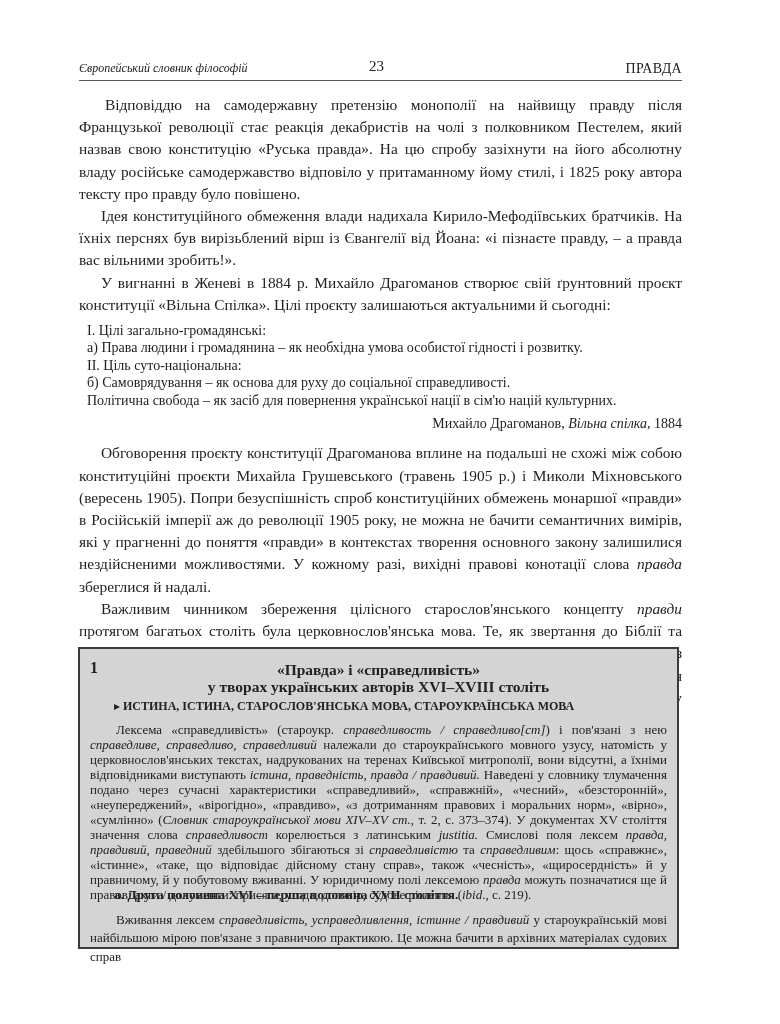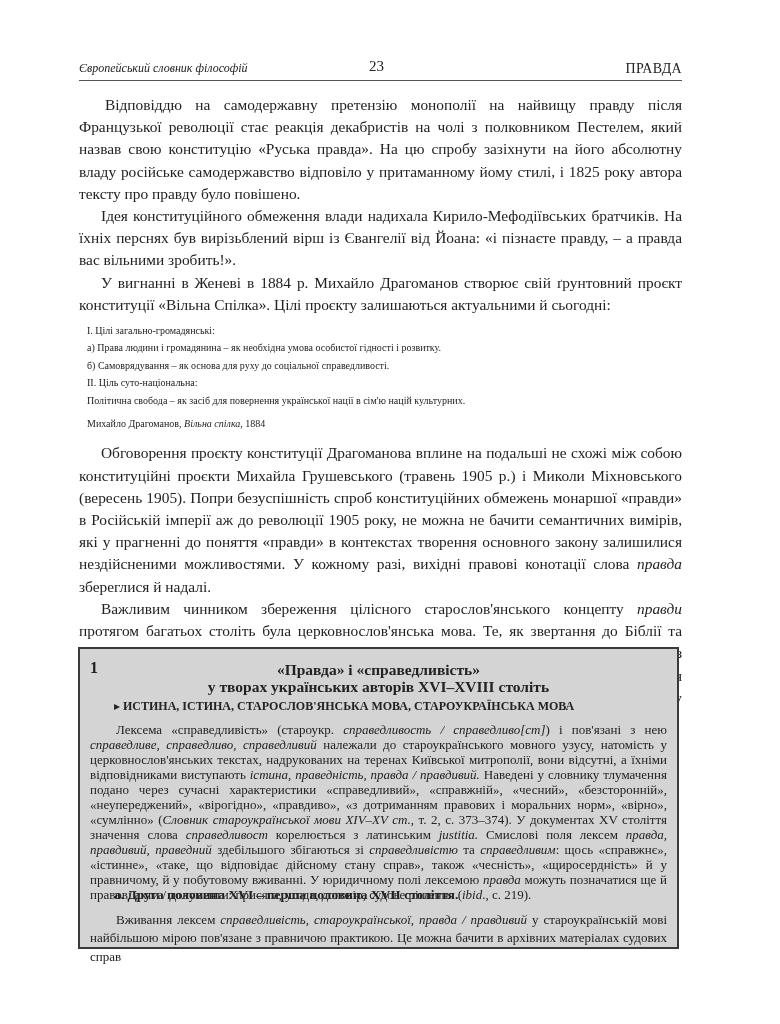--- a/index.html
+++ b/index.html
@@ -6,23 +6,23 @@
   body { width: 780px; height: 1024px; position: relative; overflow: hidden;
          font-family: "Liberation Serif", "DejaVu Serif", serif; color: #222; }
   .header { position: absolute; left: 79px; top: 60px; width: 603px; height: 20px; border-bottom: 1px solid #555; }
   .header .left { position: absolute; left: 0; top: 1px; font-style: italic; font-size: 12px; }
   .header .center { position: absolute; left: 290px; top: -2px; font-size: 15px; }
   .header .right { position: absolute; right: 0; top: 1px; font-size: 14px; letter-spacing: 0.3px; }
 
   .main { position: absolute; left: 79px; top: 94px; width: 603px; font-size: 15.4px; line-height: 22.2px; text-align: justify; }
   .main p { margin: 0; text-indent: 22px; }
   .main p.p1 { text-indent: 26px; }
-  .quote { margin: 6px 0 0 8px; font-size: 10px; line-height: 17.4px; }
+  .quote { margin: 6px 0 0 8px; font-size: 14px; line-height: 17.4px; }
   .quote div { margin: 0; }
-  .quote .attr { text-align: left; margin-top: 6px; margin-right: 0; }
+  .quote .attr { text-align: right; margin-top: 6px; margin-right: 0; }
   .gap { height: 10px; }
   .see { text-indent: 22px; }
 
   .box { position: absolute; left: 78px; top: 647px; width: 601px; height: 302px; background: #d4d4d4;
          border: 2px solid #3a3a3a; box-sizing: border-box; }
   .box .num { position: absolute; left: 10px; top: 10px; font-weight: bold; font-size: 16px; }
   .box .title { position: absolute; left: 0; right: 0; top: 12px; text-align: center; font-weight: bold; font-size: 15.5px; line-height: 17px; }
   .box .subhead { position: absolute; left: 34px; top: 50px; font-weight: bold; font-size: 12px; }
   .box .body { position: absolute; left: 10px; right: 10px; top: 73px; font-size: 13px; line-height: 15px; text-align: justify; }
   .box .body p { margin: 0; text-indent: 26px; }
@@ -40,22 +40,22 @@
   <span class="right">ПРАВДА</span>
 </div>
 
 <div class="main">
   <p class="p1">Відповіддю на самодержавну претензію монополії на найвищу правду після Французької революції стає реакція декабристів на чолі з полковником Пестелем, який назвав свою конституцію «Руська правда». На цю спробу зазіхнути на його абсолютну владу російське самодержавство відповіло у притаманному йому стилі, і 1825 року автора тексту про правду було повішено.</p>
   <p>Ідея конституційного обмеження влади надихала Кирило-Мефодіївських братчиків. На їхніх перснях був вирізьблений вірш із Євангелії від Йоана: «і пізнаєте правду, – а правда вас вільними зробить!».</p>
   <p>У вигнанні в Женеві в 1884 р. Михайло Драгоманов  створює свій ґрунтовний проєкт конституції «Вільна Спілка».  Цілі проєкту залишаються актуальними й сьогодні:</p>
   <div class="quote">
     <div>I. Цілі загально-громадянські:</div>
     <div>а) Права людини і громадянина – як необхідна умова особистої гідності і розвитку.</div>
+    <div>II. Ціль суто-національна:</div>
     <div>б) Самоврядування – як основа для руху до соціальної справедливості.</div>
-    <div>II. Ціль суто-національна:</div>
     <div>Політична свобода – як засіб для повернення української нації в сім'ю націй культурних.</div>
     <div class="attr"><span>Михайло Драгоманов, </span><i>Вільна спілка</i><span>, 1884</span></div>
   </div>
   <div class="gap"></div>
   <p><span>Обговорення проєкту конституції Драгоманова вплине на подальші не схожі між собою конституційні проєкти Михайла Грушевського (травень 1905 р.) і Миколи Міхновського (вересень 1905). Попри безуспішність спроб конституційних обмежень монаршої «правди» в Російській імперії аж до революції 1905 року,  не можна не бачити семантичних вимірів, які у прагненні до поняття «правди» в контекстах творення основного закону залишилися нездійсненими можливостями. У кожному разі, вихідні правові конотації слова </span><i>правда</i><span> збереглися й надалі.</span></p>
   <p><span>Важливим чинником збереження цілісного старослов'янського концепту </span><i>правди</i><span> протягом багатьох століть була церковнослов'янська мова. Те, як звертання до Біблії та традиції сприяли трансляції смислів цього концепту та споріднених із ним понять, можна з усією наочністю бачити на прикладі творів Йоаникія Ґалятовського, Антонія Радивиловського, Стефана Яворського та інших староукраїнських авторів, а також у діалогах Григорія Сковороди.</span></p>
   <p class="see">♦ Див. вставку 1.</p>
 </div>
 
 <div class="box">
@@ -63,15 +63,15 @@
   <div class="title">
     <div>«Правда» і «справедливість»</div>
     <div>у творах українських авторів XVI–XVIII століть</div>
   </div>
   <div class="subhead">▸ ИСТИНА, ІСТИНА, СТАРОСЛОВ'ЯНСЬКА МОВА, СТАРОУКРАЇНСЬКА МОВА</div>
   <div class="body">
     <p id="para1"><span>Лексема «справедливість» (староукр. </span><i>справедливость / справедливо[ст]</i><span>) і пов'язані з нею </span><i>справедливе, справедливо, справедливий</i><span> належали до староукраїнського мовного узусу, натомість у церковнослов'янських текстах, надрукованих на теренах Київської митрополії, вони відсутні, а їхніми відповідниками виступають </span><i>істина, праведність, правда / правдивий.</i><span> Наведені у словнику тлумачення подано через сучасні характеристики «справедливий», «справжній», «чесний», «безсторонній», «неупереджений», «вірогідно», «правдиво», «з дотриманням правових і моральних норм», «вірно», «сумлінно» (</span><i>Словник староукраїнської мови XIV–XV ст.</i><span>, т. 2, с. 373–374). У документах XV століття значення слова </span><i>справедливост</i><span> корелюється з латинським </span><i>justitia.</i><span> Смислові поля лексем </span><i>правда, правдивий, праведний</i><span> здебільшого збігаються зі </span><i>справедливістю</i><span> та </span><i>справедливим</i><span>: щось «справжнє», «істинне», «таке, що відповідає дійсному стану справ», також «чесність», «щиросердність» й у правничому, й у побутовому вживанні. У юридичному полі лексемою </span><i>правда</i><span> можуть позначатися ще й правові акти / документи: присяга, угода, договір, судове рішення (</span><i>ibid</i><span>., с. 219).</span></p>
   </div>
   <div class="sec">а. Друга половина XVI – перша половина XVII століття.</div>
   <div class="body2">
-    <p id="para2"><span>Вживання лексем </span><i>справедливість, староукраїнської, правда / правдивий</i><span> у староукраїнській мові найбільшою мірою пов'язане з правничою практикою. Це можна бачити в архівних матеріалах судових справ</span></p>
+    <p id="para2"><span>Вживання лексем </span><i>справедливість, усправедливлення, істинне / правдивий</i><span> у староукраїнській мові найбільшою мірою пов'язане з правничою практикою. Це можна бачити в архівних матеріалах судових справ</span></p>
   </div>
 </div>
 
 </body></html>

